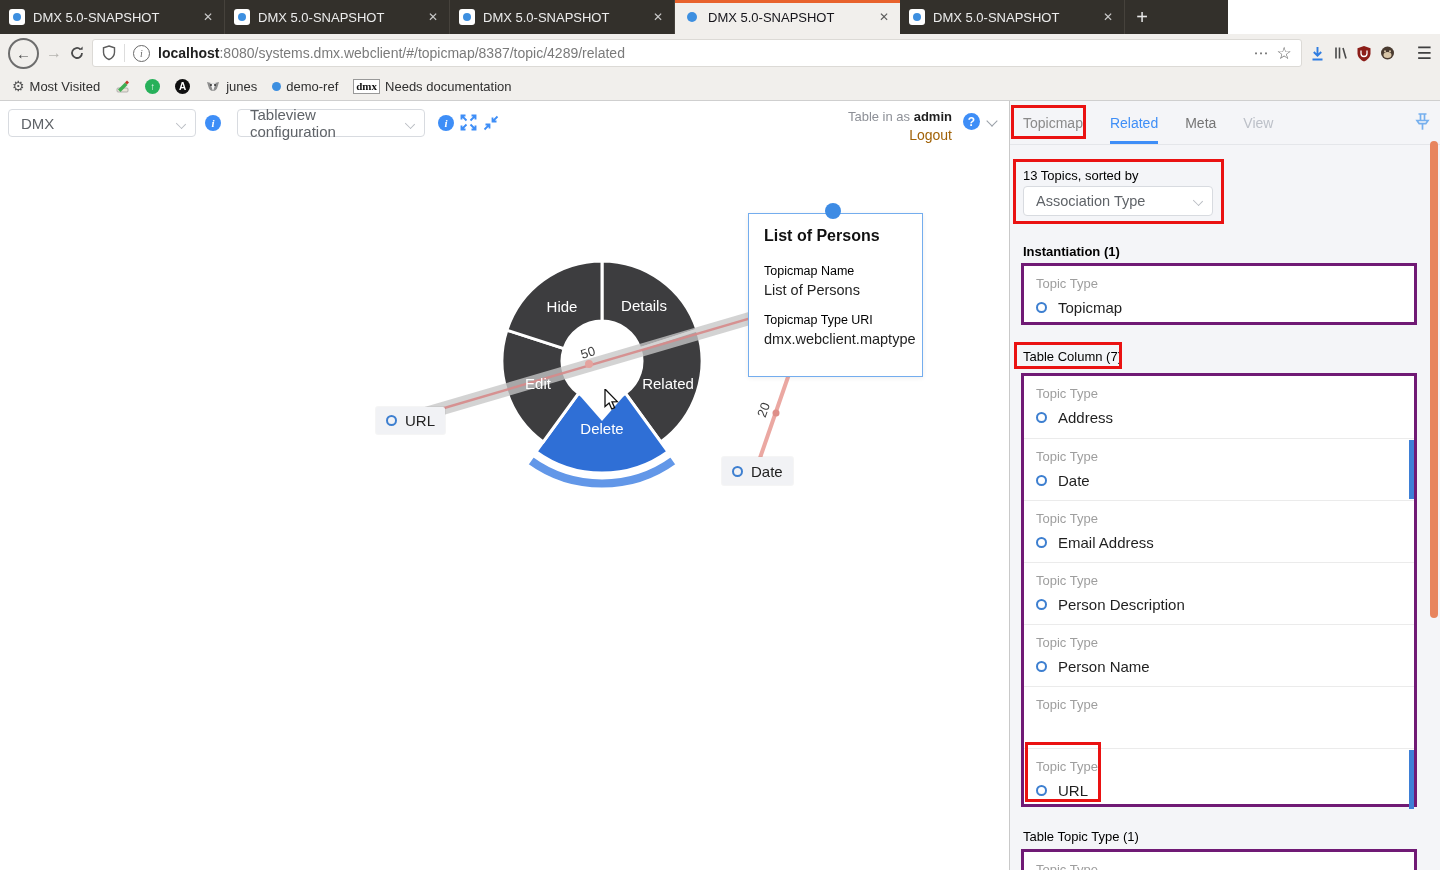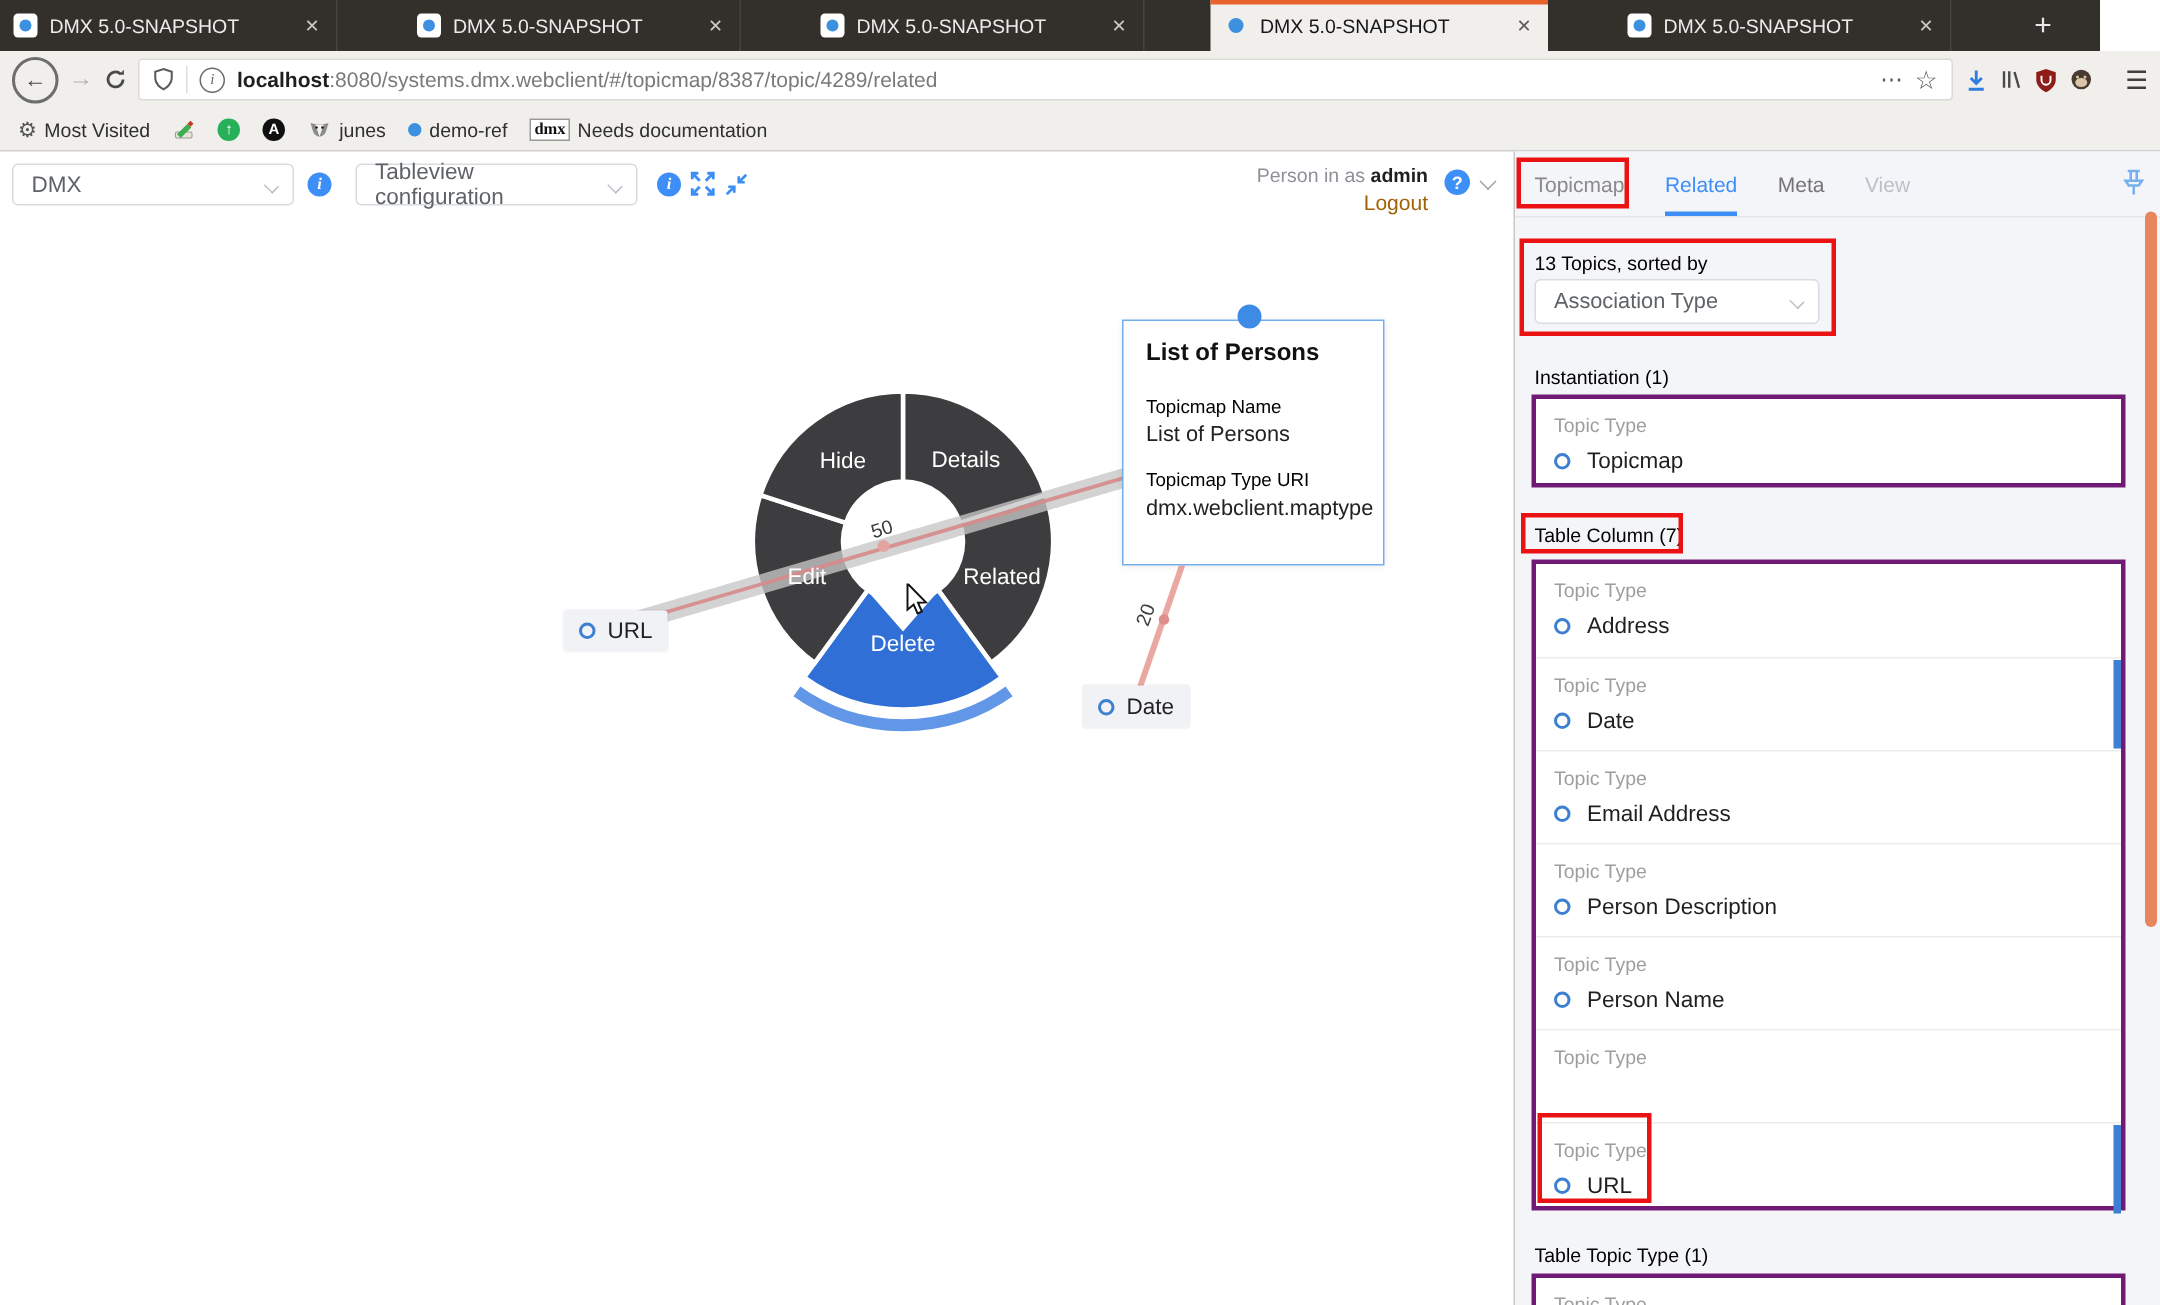--- a/index.html
+++ b/index.html
@@ -1,19 +1,19 @@
 <!DOCTYPE html>
 <html><head>
 <meta charset="utf-8">
 <style>
   html,body{margin:0;padding:0;background:#222;}
   #screen{position:relative;width:1440px;height:870px;background:#fff;overflow:hidden;
           font-family:"Liberation Sans",sans-serif;-webkit-font-smoothing:antialiased;}
   
-  .tabbar{position:absolute;left:0;top:0;width:1400px;height:34px;background:#33302b;display:flex;align-items:stretch;gap:44px;}
+  .tabbar{position:absolute;left:0;top:0;width:1228px;height:34px;background:#33302b;display:flex;align-items:stretch;}
   .tab{width:225px;box-sizing:border-box;display:flex;align-items:center;gap:8px;padding:0 9px;
        color:#ececec;font-size:13px;position:relative;border-right:1px solid #46423c;cursor:default;}
   .tab .fav{width:16px;height:16px;border-radius:3px;background:#fff;display:flex;align-items:center;justify-content:center;flex:0 0 auto;}
   .tab .fav i{width:8px;height:8px;border-radius:50%;background:#3d8fe0;display:block;}
   .tab .ttl{white-space:nowrap;overflow:hidden;flex:1;}
   .tab .cls{font-size:12px;color:#c9c9c9;padding:0 2px;}
   .tab.active{background:#f1efec;color:#15141a;border-right:none;}
   .tab.active::before{content:"";position:absolute;left:0;top:0;right:0;height:3px;background:#e8622c;}
   .tab.active .fav{background:transparent;}
   .tab.active .fav i{width:10px;height:10px;}
@@ -224,21 +224,21 @@
       <g stroke="#3e8ef7" stroke-width="1.9" fill="none">
         <path d="M7.5 7.5L2.5 2.5M2.5 6.5v-4h4M11.5 7.5l5-5M16.5 6.5v-4h-4M7.5 11.5l-5 5M2.5 12.5v4h4M11.5 11.5l5 5M16.5 12.5v4h-4"></path>
       </g>
     </svg>
     <svg style="position:absolute;left:483px;top:14px;" width="16" height="16" viewBox="0 0 16 16">
       <g stroke="#3e8ef7" stroke-width="1.8" fill="none">
         <path d="M1.5 14.5l5-5M6.5 13.5v-4h-4M14.5 1.5l-5 5M9.5 2.5v4h4"></path>
       </g>
     </svg>
     <div class="login">
-      <div><span>Person in as</span>
+      <div><span>Table in as</span>
            <b>admin</b></div>
       <div class="lg">Logout</div>
     </div>
     <div class="helpc">?</div>
     <div class="hchev"></div>
 
     <div class="canvas">
       <svg width="1009" height="727" viewBox="0 143 1009 727">
 
         <line x1="760" y1="457" x2="797" y2="350" stroke="#eba8a2" stroke-width="4"></line>
@@ -303,21 +303,21 @@
             <path d="M7.5 11.7v6"></path>
           </g>
         </svg>
       </div>
 
       <div class="slabel" style="left:13px;top:67px;">13 Topics, sorted by</div>
       <div class="sel" style="left:13px;top:85px;width:190px;height:30px;font-size:14.5px;">
         <span>Association Type</span>
       </div>
 
-      <div class="slabel" style="left:13px;top:143px;">Instantiation (1)</div>
+      <div class="slabel" style="left:13px;top:143px;font-weight:bold;">Instantiation (1)</div>
       <div class="card" style="left:11px;top:162px;height:62px;">
         <div class="ritem">
           <div class="rtype">Topic Type</div>
           <div class="rrow">
               <span class="ring"></span>
             <span>Topicmap</span>
             </div>
         </div>
       </div>
 

